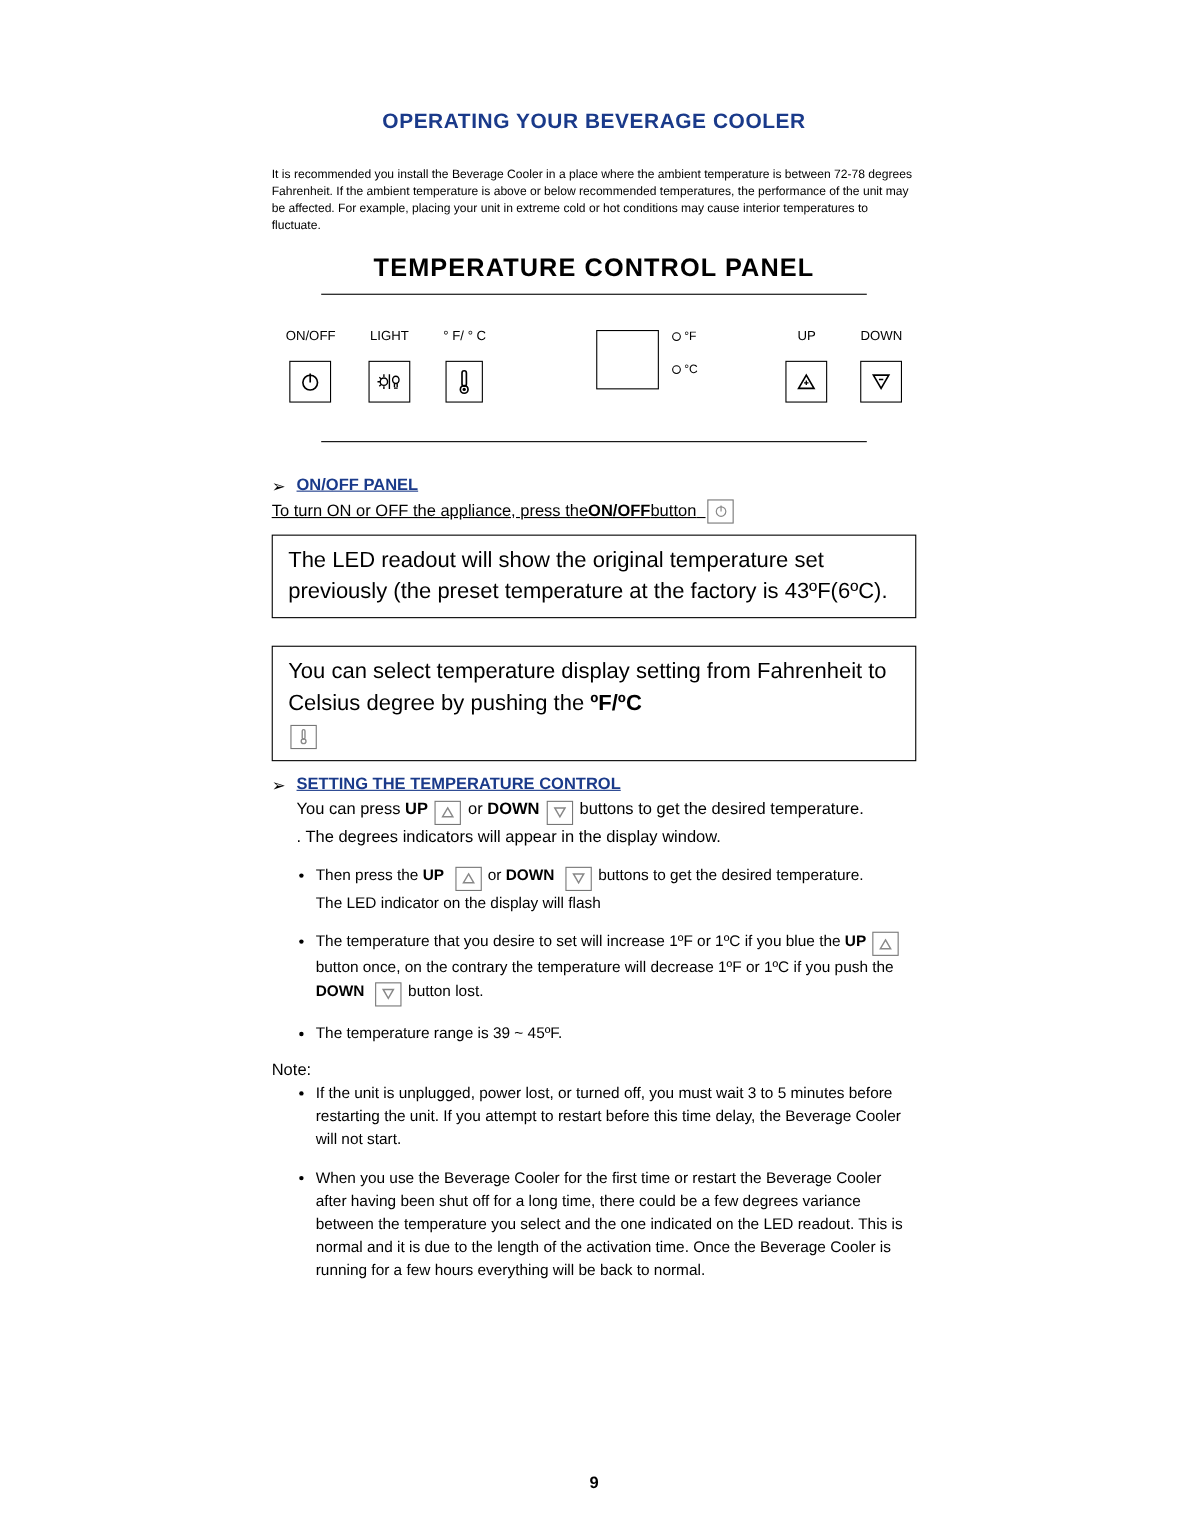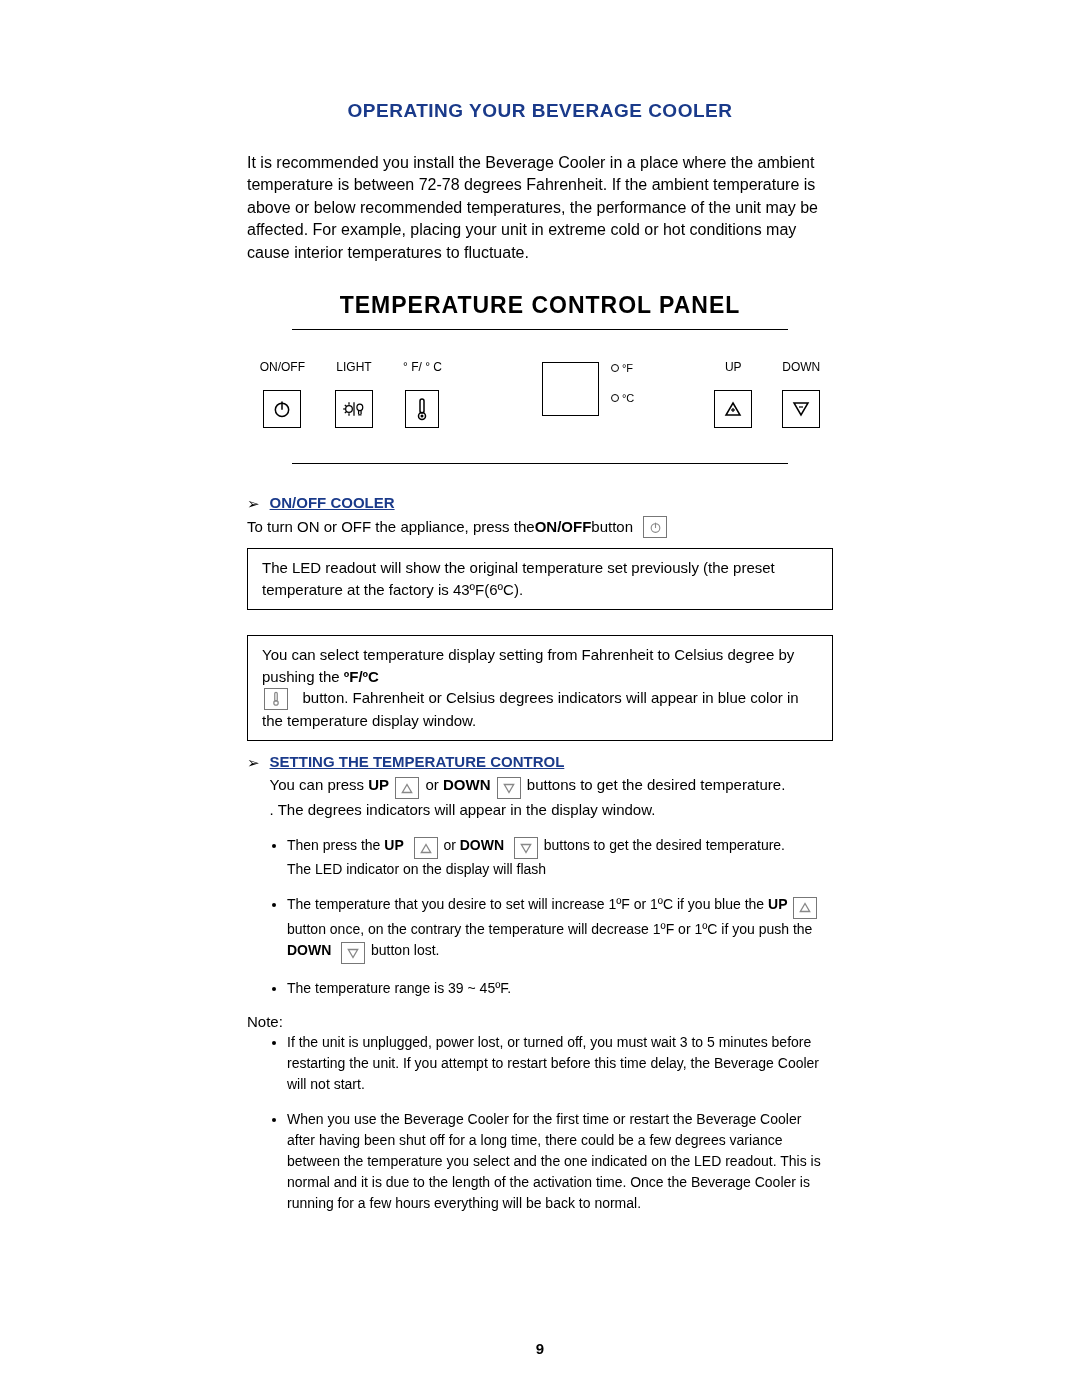--- a/index.html
+++ b/index.html
@@ -19,23 +19,23 @@
   }
   .main-title {
     text-align: center;
     color: #1a3a8a;
     font-size: 19px;
     font-weight: bold;
     margin-bottom: 30px;
     letter-spacing: 0.5px;
   }
   .intro-text {
-    font-size: 16px;
+    font-size: 11px;
     line-height: 1.4;
-    margin-bottom: 28px;
+    margin-bottom: 16px;
   }
   .sub-title {
     text-align: center;
     font-size: 23px;
     font-weight: bold;
     letter-spacing: 1px;
     margin: 15px 0 5px 0;
   }
   .hr-line {
     border: none;
@@ -124,21 +124,21 @@
   }
   .arrow-mark {
     font-size: 15px;
     color: #000;
     margin-top: 1px;
   }
   .box-note {
     border: 1px solid #000;
     padding: 8px 14px;
     margin: 10px 0 25px 0;
-    font-size: 15px;
+    font-size: 20px;
     line-height: 1.45;
   }
   .inline-icon {
     display: inline-flex;
     width: 22px;
     height: 20px;
     border: 1px solid #777;
     align-items: center;
     justify-content: center;
     vertical-align: -4px;
@@ -258,24 +258,24 @@
         </div>
       </div>
     </div>
   </div>
 
   <hr class="hr-line bottom">
 
   <div class="arrow-row">
     <span class="arrow-mark">➢</span>
     <div>
-      <span class="section-head">ON/OFF COOLER</span>
-    </div>
-  </div>
-  <div class="bullet-line" style="display:flex;align-items:center;flex-wrap:wrap;">
+      <span class="section-head">ON/OFF PANEL</span>
+    </div>
+  </div>
+  <div class="bullet-line" style="display:flex;align-items:center;flex-wrap:wrap;text-decoration:underline;">
     <span>To turn ON or OFF the appliance, press the </span>
     <b>ON/OFF</b>
     <span> button</span>
     &nbsp;&nbsp;
     <span class="inline-icon">
       <svg width="13" height="13" viewBox="0 0 24 24">
           <circle cx="12" cy="13" r="8" fill="none" stroke="#888" stroke-width="2"></circle>
           <line x1="12" y1="3" x2="12" y2="13" stroke="#888" stroke-width="2"></line>
         </svg>
     </span>
@@ -289,21 +289,20 @@
     <span>You can select temperature display setting from Fahrenheit to Celsius degree by pushing the </span>
     <b>ºF/ºC</b>
     <br>
     <span class="inline-icon" style="vertical-align:-3px;">
       <svg width="10" height="15" viewBox="0 0 14 24">
           <rect x="5" y="2" width="4" height="14" rx="2" fill="none" stroke="#888" stroke-width="2"></rect>
           <circle cx="7" cy="19" r="3.5" fill="none" stroke="#888" stroke-width="2"></circle>
         </svg>
     </span>
     &nbsp;
-    <span>button.  Fahrenheit or Celsius degrees indicators will appear in blue color in the temperature display window.</span>
   </div>
 
   <div class="arrow-row" style="margin-top:12px;">
     <span class="arrow-mark">➢</span>
     <div>
       <span class="section-head">SETTING THE TEMPERATURE CONTROL</span>
       <div class="bullet-line">
         <span>You can press </span>
         <b>UP</b>
         <span class="inline-icon">

